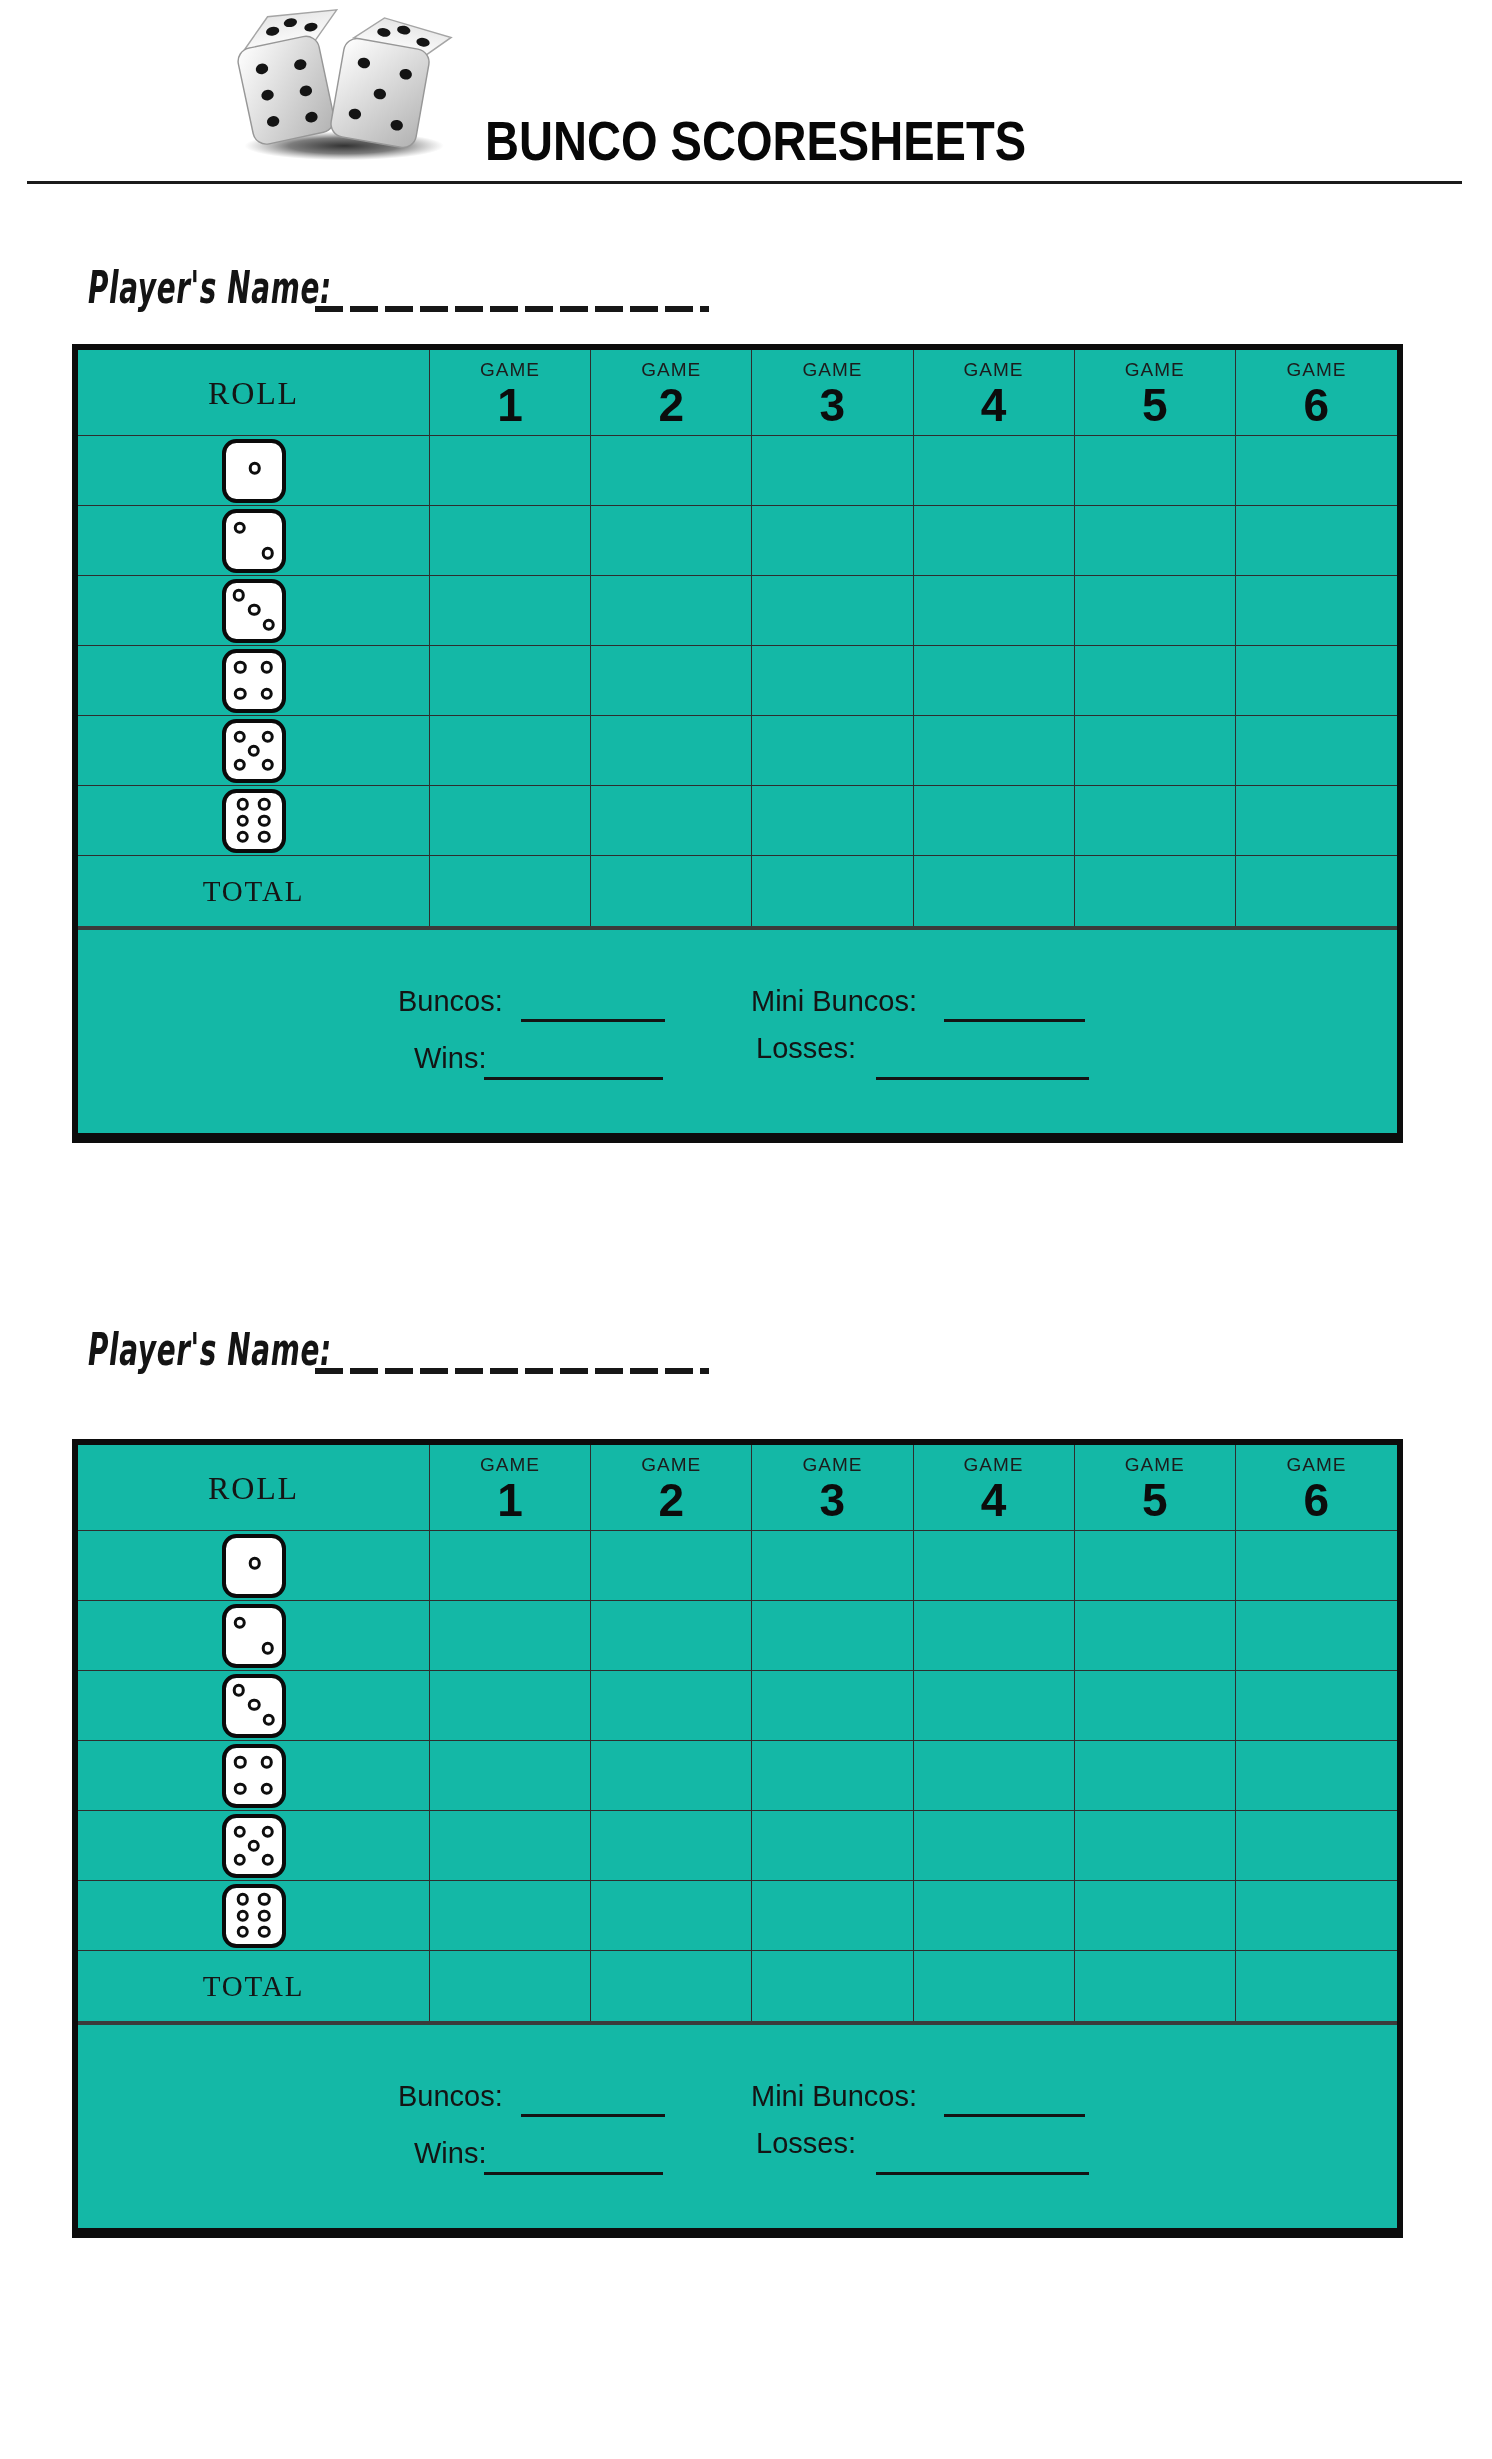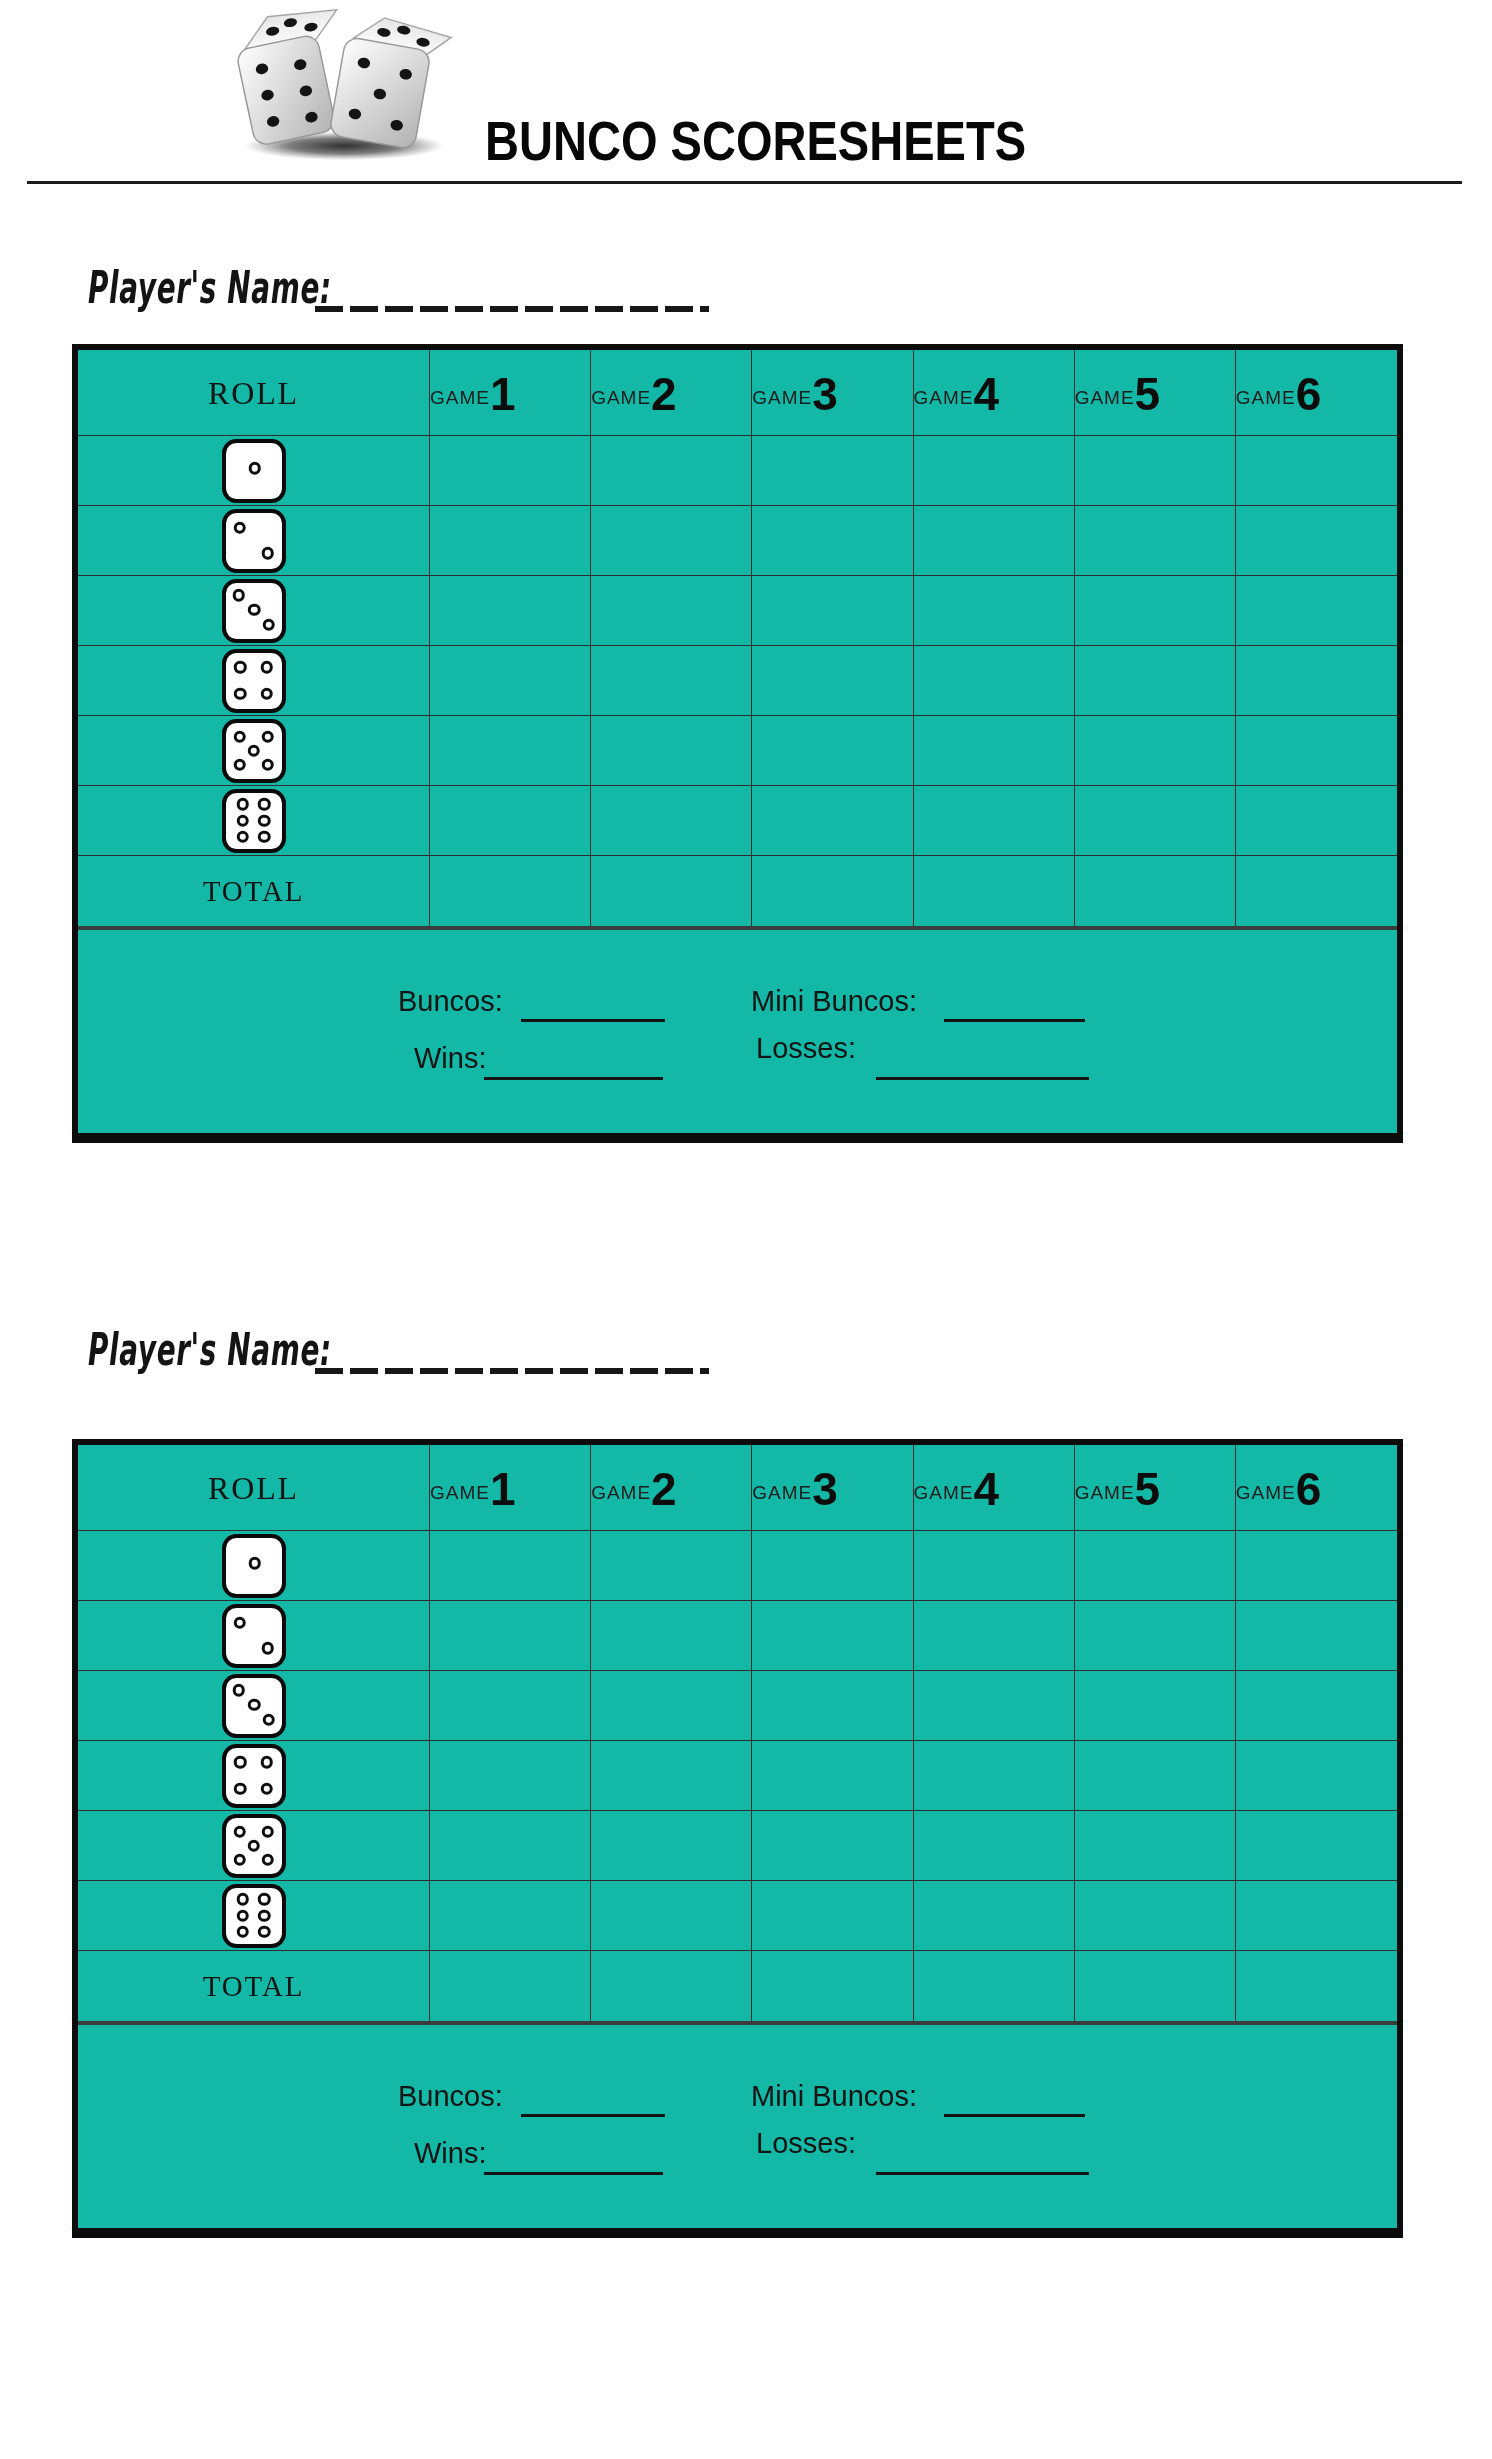--- a/index.html
+++ b/index.html
@@ -28,21 +28,21 @@
       border:6.7px solid #0c0c0c;border-bottom-width:10.6px;background:#14b8a6;}
   .s1 .scoretable{top:344px;}
   .s2 .scoretable{top:1439px;}
   .grid{display:grid;grid-template-columns:352px repeat(6,1fr);
         grid-template-rows:86px repeat(6,70px) 70px;}
   .c{border-right:1.9px solid #2e2e2e;border-bottom:1.9px solid #2e2e2e;box-sizing:border-box;
      display:flex;align-items:center;justify-content:center;}
   .c.lastcol{border-right:none;}
   .c.totrow{border-bottom:none;}
   .rollhdr{font:400 32px/1 "Liberation Serif",serif;letter-spacing:1.9px;color:#151515;}
-  .game{flex-direction:row;justify-content:flex-start;}
+  .game{flex-direction:column;justify-content:flex-start;}
   .glabel{margin-top:9.6px;font:400 19px/1 "Liberation Sans",sans-serif;letter-spacing:1px;color:#1c1c1c;}
   .gnum{margin-top:3.8px;font:700 46px/1 "Liberation Sans",sans-serif;color:#0c0c0c;}
   .totlabel{font:400 29px/1 "Liberation Serif",serif;letter-spacing:1.9px;color:#151515;}
 
   
   .die{position:relative;width:64px;height:64px;box-sizing:border-box;background:#fff;
        border:4.8px solid #0a0a0a;border-radius:14.4px;}
   .pip{position:absolute;width:12.5px;height:12.5px;box-sizing:border-box;border:3.8px solid #0e0e0e;
        border-radius:50%;background:#fff;transform:translate(-50%,-50%);}
 

